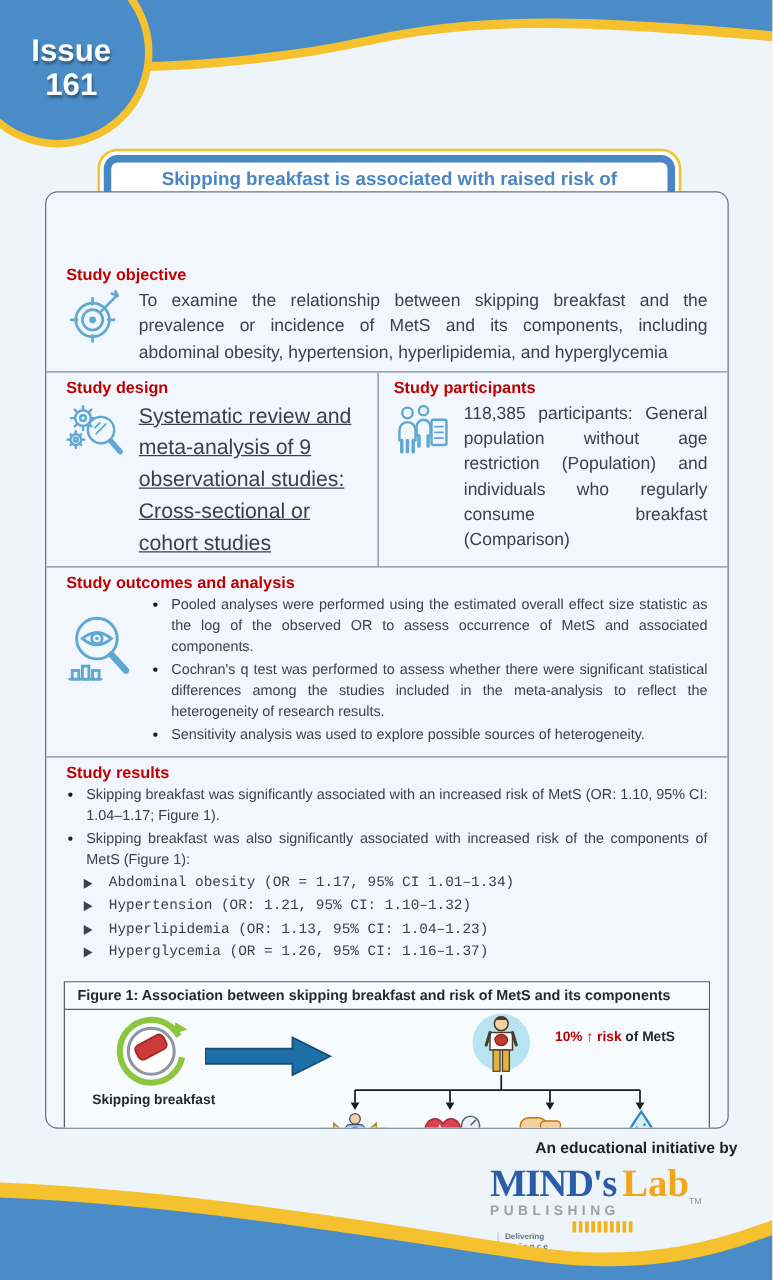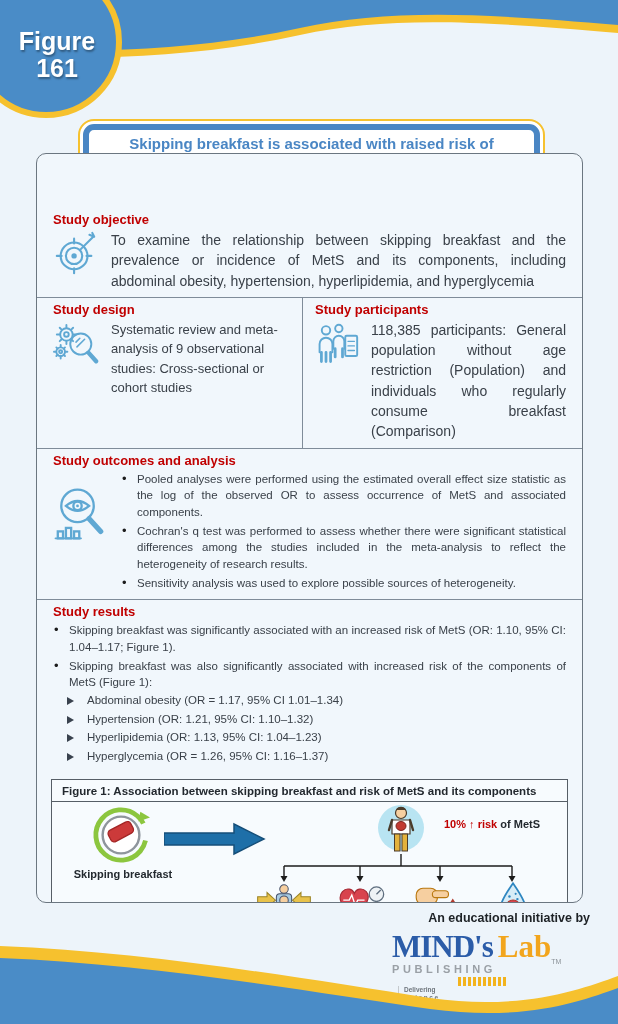--- a/index.html
+++ b/index.html
@@ -39,30 +39,30 @@
     position:absolute; left:36px; top:153px; width:547px; height:750px;
     background:#f1f7fc; border:1.5px solid #6b7680; border-radius:10px;
     padding-top:54px; overflow:hidden;
   }
   .sec { padding:4px 16px 6px; }
   .rule-b { border-bottom:1.2px solid #7f8c99; }
   h3.red { color:#c00000; font-size:13px; font-weight:bold; margin-bottom:3px; }
   .row { display:flex; align-items:flex-start; }
   .icon-cell { flex:0 0 auto; margin-right:12px; }
   .body-txt { font-size:14px; line-height:1.45; text-align:justify; color:#3a4149; }
-  .body-txt-l { font-size:13px; line-height:1.5; color:#3a4149; }
+  .body-txt-l { font-size:17px; line-height:1.5; color:#3a4149;text-decoration:underline; }
   
   .cols { display:flex; }
   .col-left { flex:0 0 266px; padding:4px 8px 6px 16px; border-right:1.2px solid #7f8c99; }
   .col-right { flex:1; padding:4px 16px 6px 12px; }
   
   ul.dots { list-style:none; }
   ul.dots > li { position:relative; padding-left:16px; font-size:11.5px; line-height:1.45; text-align:justify; color:#3a4149; margin-bottom:2px; }
   ul.dots > li::before { content:"\2022"; position:absolute; left:1px; top:-1px; font-size:13px; color:#1c1c1c; }
-  ul.tris { list-style:none; margin-top:0; }
+  ul.tris { list-style:none; margin-top:0;font-family:Liberation Mono, monospace; }
   ul.tris > li { position:relative; padding-left:22px; margin:2px 0 3px 12px; font-size:11.5px; line-height:1.35; color:#3a4149; }
   ul.tris > li::before { content:""; position:absolute; left:2px; top:4px; width:0; height:0;
     border-left:7px solid #39424e; border-top:4.5px solid transparent; border-bottom:4.5px solid transparent; }
   
   .figure { margin:6px 14px 8px; border:1.5px solid #565e66; background:#f7fbfe; }
   .figure-title { border-bottom:1.5px solid #565e66; padding:5px 10px 4px; font-size:11.5px; font-weight:bold; color:#23292f; background:#f7fbfe; }
   .figure-body { position:relative; height:144px; }
   .fig-abs { position:absolute; }
   .fig-label { font-weight:bold; font-size:11px; color:#23292f; text-align:center; }
   .mets-line { font-size:11px; font-weight:bold; color:#23292f; white-space:nowrap; }
@@ -87,21 +87,21 @@
 </style>
 </head>
 <body>
 
 <svg class="wave wave-top" viewBox="0 0 618 72" preserveAspectRatio="none">
   <path d="M0,0 H618 V33 C470,20 385,17 300,35 C200,57 90,61 0,55 Z" fill="#f6c12e"></path>
   <path d="M0,0 H618 V25 C470,12 385,10 300,28 C200,50 90,54 0,47 Z" fill="#4a8cc7"></path>
 </svg>
 
 <div class="issue-badge">
-  <span>Figure</span>
+  <span>Issue</span>
   <span>161</span>
 </div>
 
 <div class="title-box">
   <div class="title-box-inner">Skipping breakfast is associated with raised risk of metabolic syndrome</div>
 </div>
 
 <div class="card">
 
   <div class="sec rule-b">

